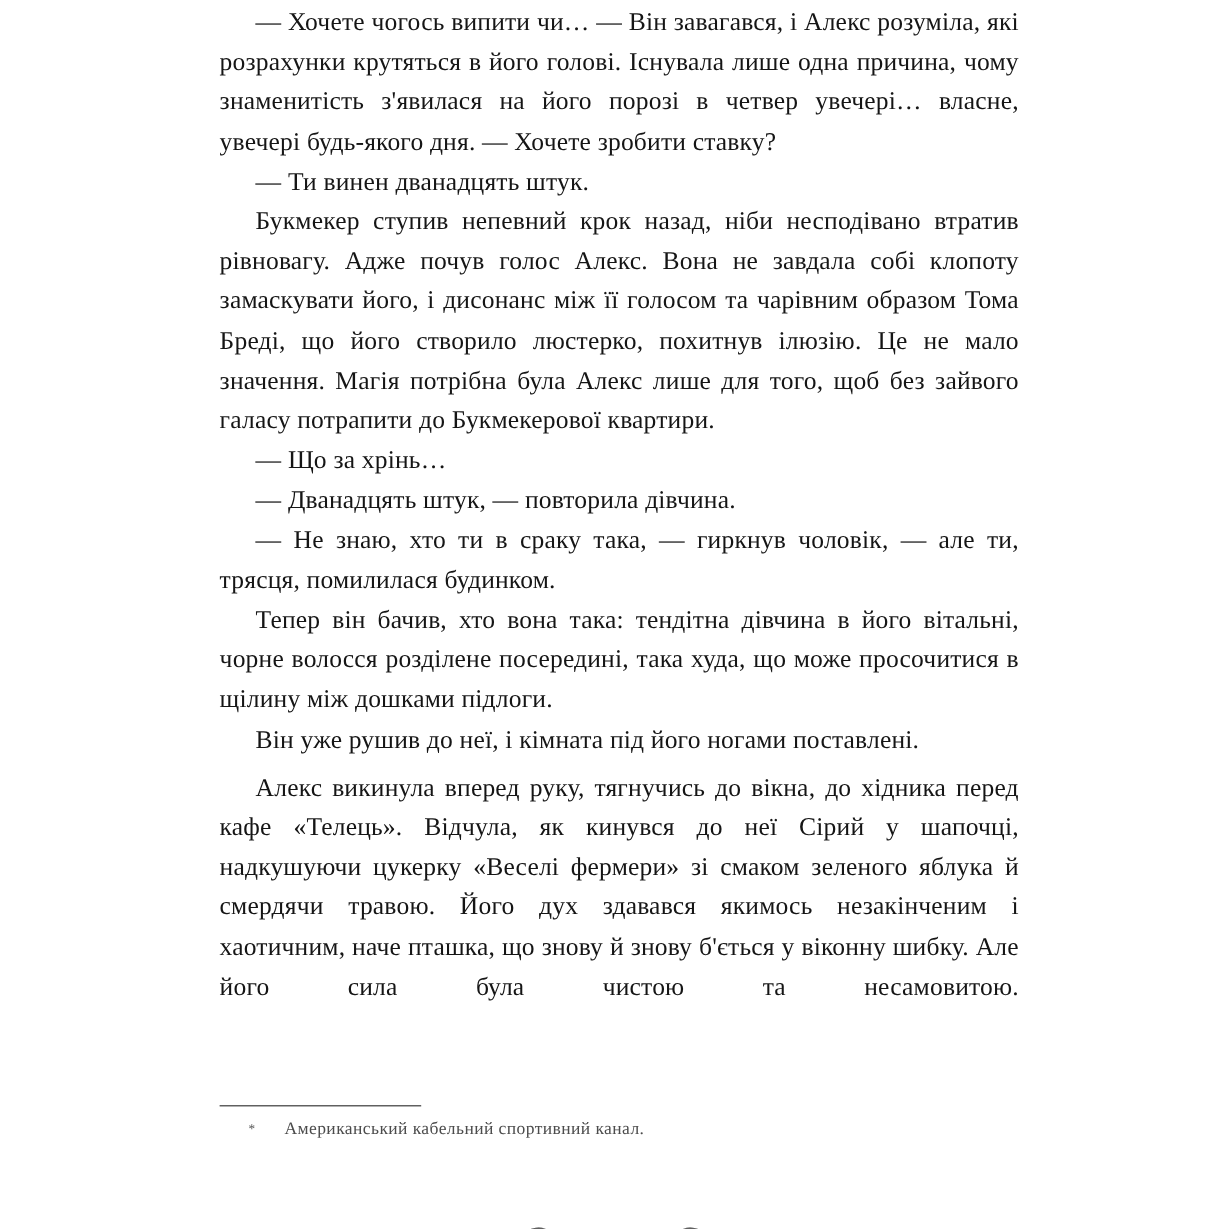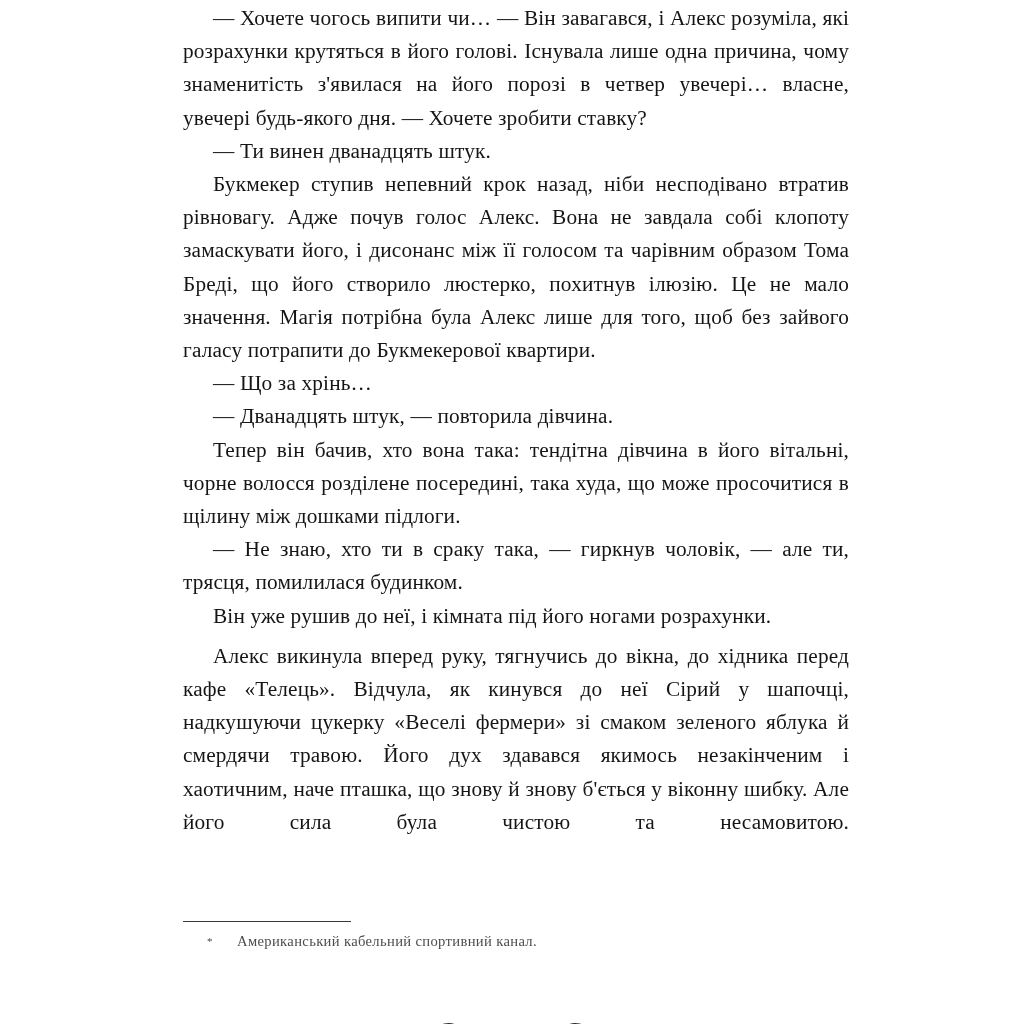--- a/index.html
+++ b/index.html
@@ -149,25 +149,25 @@
 
 
     <p class="para">— Ти винен дванадцять штук.</p>
 
     <p class="para">Букмекер ступив непевний крок назад, ніби несподівано втратив рівновагу. Адже почув голос Алекс. Вона не завдала собі клопоту замаскувати його, і дисонанс між її голосом та чарівним образом Тома Бреді, що його створило люстерко, похитнув ілюзію. Це не мало значення. Магія потрібна була Алекс лише для того, щоб без зайвого галасу потрапити до Букмекерової квартири.</p>
 
     <p class="para">— Що за хрінь…</p>
 
     <p class="para">— Дванадцять штук, — повторила дівчина.</p>
 
+    <p class="para">— Не знаю, хто ти в сраку така, — гиркнув чоловік, — але ти, трясця, помилилася будинком.</p>
+
     <p class="para">Тепер він бачив, хто вона така: тендітна дівчина в його вітальні, чорне волосся розділене посередині, така худа, що може просочитися в щілину між дошками підлоги.</p>
 
-    <p class="para">— Не знаю, хто ти в сраку така, — гиркнув чоловік, — але ти, трясця, помилилася будинком.</p>
-
-    <p class="para">Він уже рушив до неї, і кімната під його ногами розрахунки.</p>
+    <p class="para">Він уже рушив до неї, і кімната під його ногами поставлені.</p>
 
     <p class="para full-justify">Алекс викинула вперед руку, тягнучись до вікна, до хідника перед кафе «Телець». Відчула, як кинувся до неї Сірий у шапочці, надкушуючи цукерку «Веселі фермери» зі смаком зеленого яблука й смердячи травою. Його дух здавався якимось незакінченим і хаотичним, наче пташка, що знову й знову б'ється у віконну шибку. Але його сила була чистою та несамовитою.</p>
 
   </div>
 
   <div class="footnote-area">
     <div class="footnote-rule"></div>
     <div class="footnote-row">
       <span class="footnote-mark">*</span><span class="footnote-text">Американський кабельний спортивний канал.</span>
     </div>

